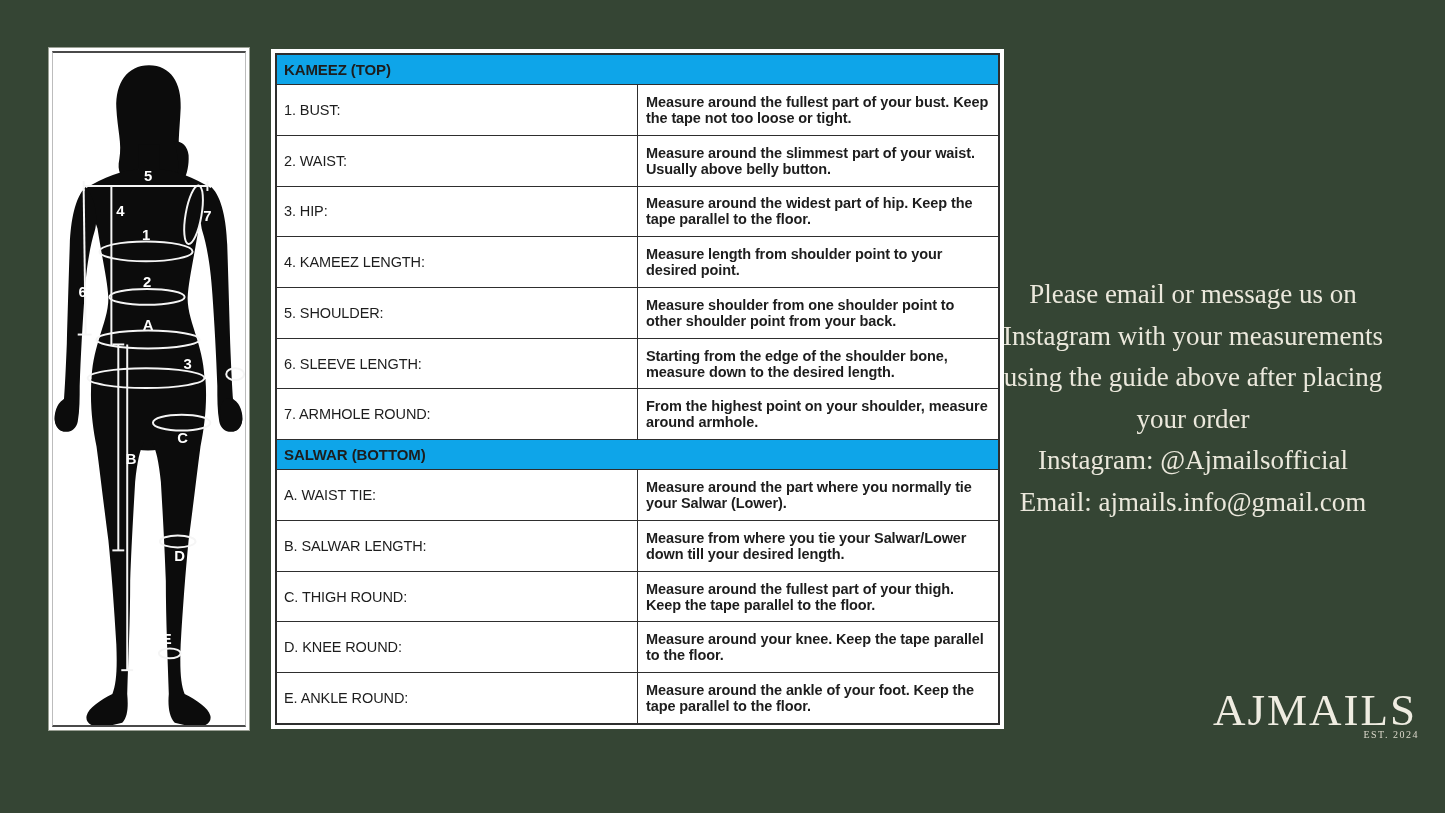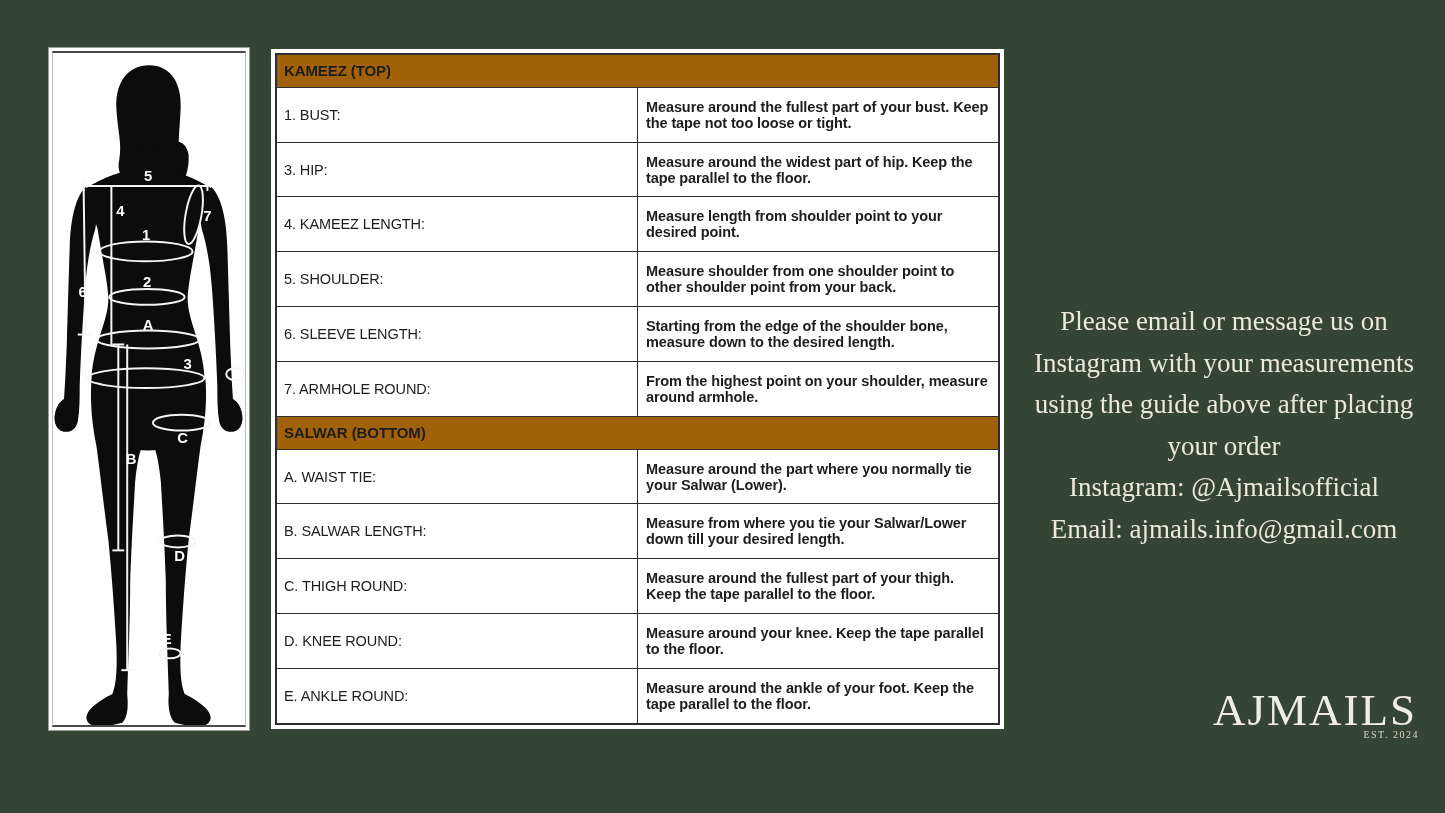--- a/index.html
+++ b/index.html
@@ -14,29 +14,29 @@
   .figure-panel svg{position:absolute;inset:0;width:100%;height:100%;}
   .marker-label{font-family:"Liberation Sans",sans-serif;font-size:15px;font-weight:bold;fill:#ffffff;}
 
   
   .table-panel{position:absolute;left:271px;top:49px;width:733px;height:680px;background:#ffffff;
                box-sizing:border-box;padding:4px;}
   table.size-guide{width:100%;height:100%;border-collapse:collapse;table-layout:fixed;
                    border:2px solid #2e2e2e;}
   table.size-guide td{border:1px solid #2e2e2e;vertical-align:middle;color:#1d1d1d;
                       font-size:14.5px;letter-spacing:-0.1px;}
-  tr.sec td{height:27px;background:#a16207;font-weight:bold;font-size:15px;padding:0 0 0 7px;}
+  tr.sec td{height:27px;background:#0ea5e9;font-weight:bold;font-size:15px;padding:0 0 0 7px;}
   tr.row td{height:46px;background:#ffffff;}
   td.lbl{width:183px;padding:0 4px 0 7px;}
   td.desc{padding:0 6px 0 8px;font-weight:bold;}
 
   
-  .note{position:absolute;left:1003px;top:274px;width:442px;text-align:center;
+  .note{position:absolute;left:972px;top:274px;width:442px;text-align:center;
         font-family:"Liberation Serif","DejaVu Serif",serif;font-size:27px;line-height:41.5px;
-        color:#ebe8dc;margin-top:27px;}
+        color:#ebe8dc;}
   .note div{white-space:nowrap;}
 
   
   .brand{position:absolute;left:1207px;top:684px;width:216px;color:#efece1;
          font-family:"Liberation Serif","DejaVu Serif",serif;}
   .brand-name{font-size:45px;letter-spacing:2px;text-align:center;white-space:nowrap;}
   .brand-est{font-size:10px;letter-spacing:1.5px;text-align:right;margin-top:-7px;
              padding-right:4px;color:#ddd9cc;}
 </style>
 </head>
@@ -104,20 +104,24 @@
     <table class="size-guide">
       <tbody>
           <tr class="sec">
             <td colspan="2">KAMEEZ (TOP)</td>
           </tr>
       <tr class="row">
             <td class="lbl">1. BUST:</td>
             <td class="desc">Measure around the fullest part of your bust. Keep the tape not too loose or tight.</td>
           </tr>
       <tr class="row">
+            <td class="lbl">2. WAIST:</td>
+            <td class="desc">Measure around the slimmest part of your waist. Usually above belly button.</td>
+          </tr>
+      <tr class="row">
             <td class="lbl">3. HIP:</td>
             <td class="desc">Measure around the widest part of hip. Keep the tape parallel to the floor.</td>
           </tr>
       <tr class="row">
             <td class="lbl">4. KAMEEZ LENGTH:</td>
             <td class="desc">Measure length from shoulder point to your desired point.</td>
           </tr>
       <tr class="row">
             <td class="lbl">5. SHOULDER:</td>
             <td class="desc">Measure shoulder from one shoulder point to other shoulder point from your back.</td>

